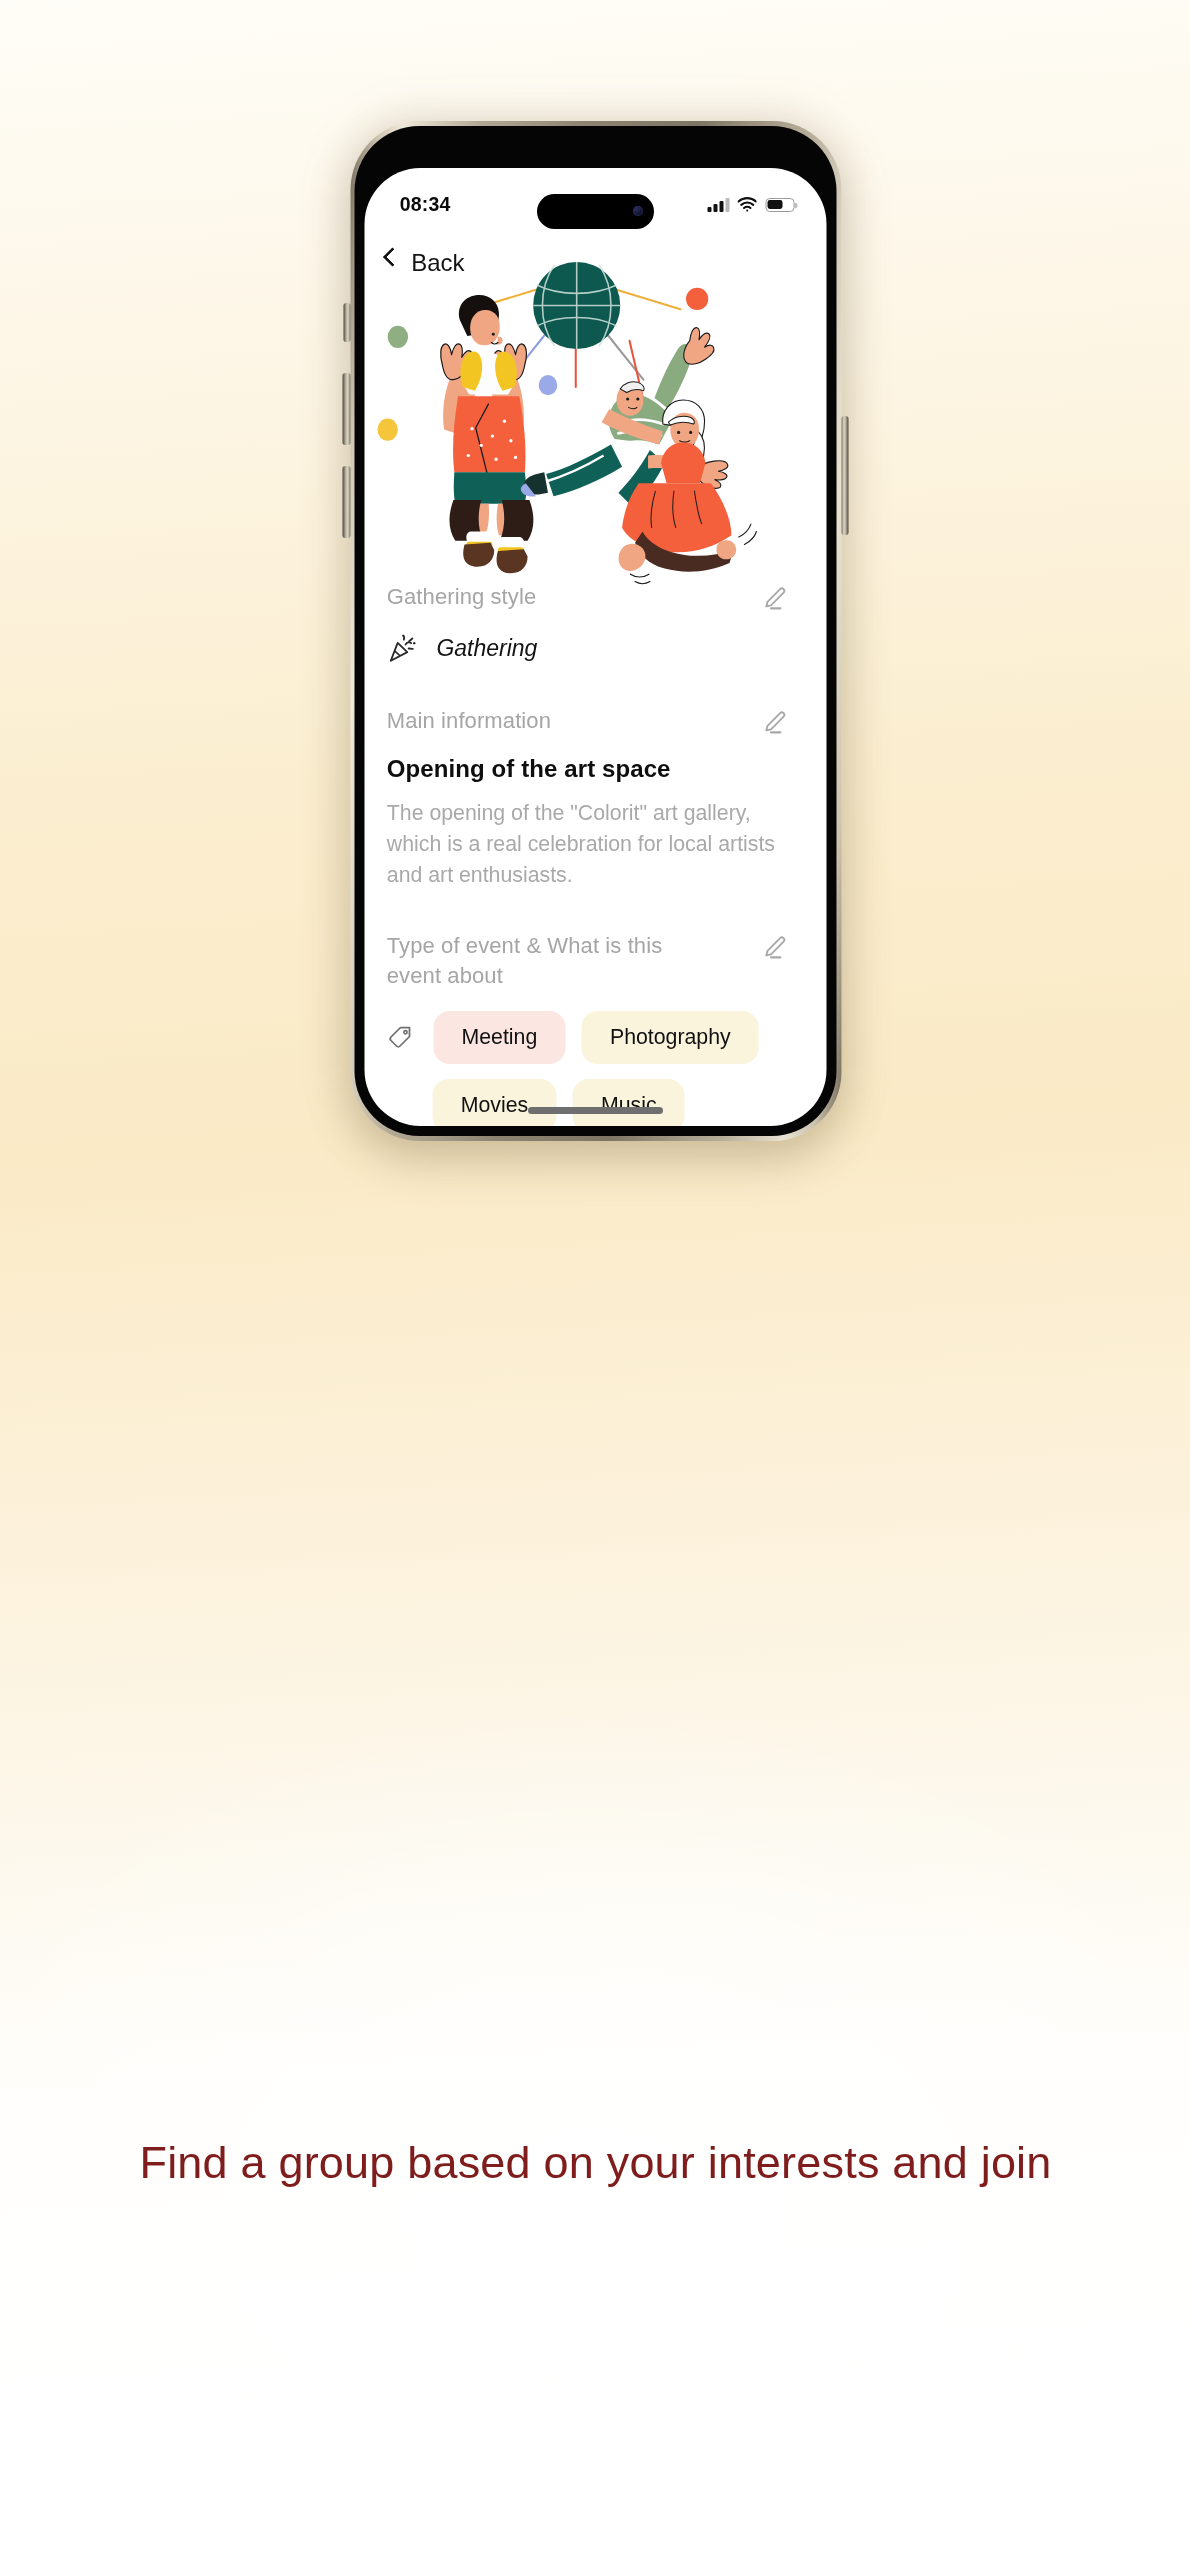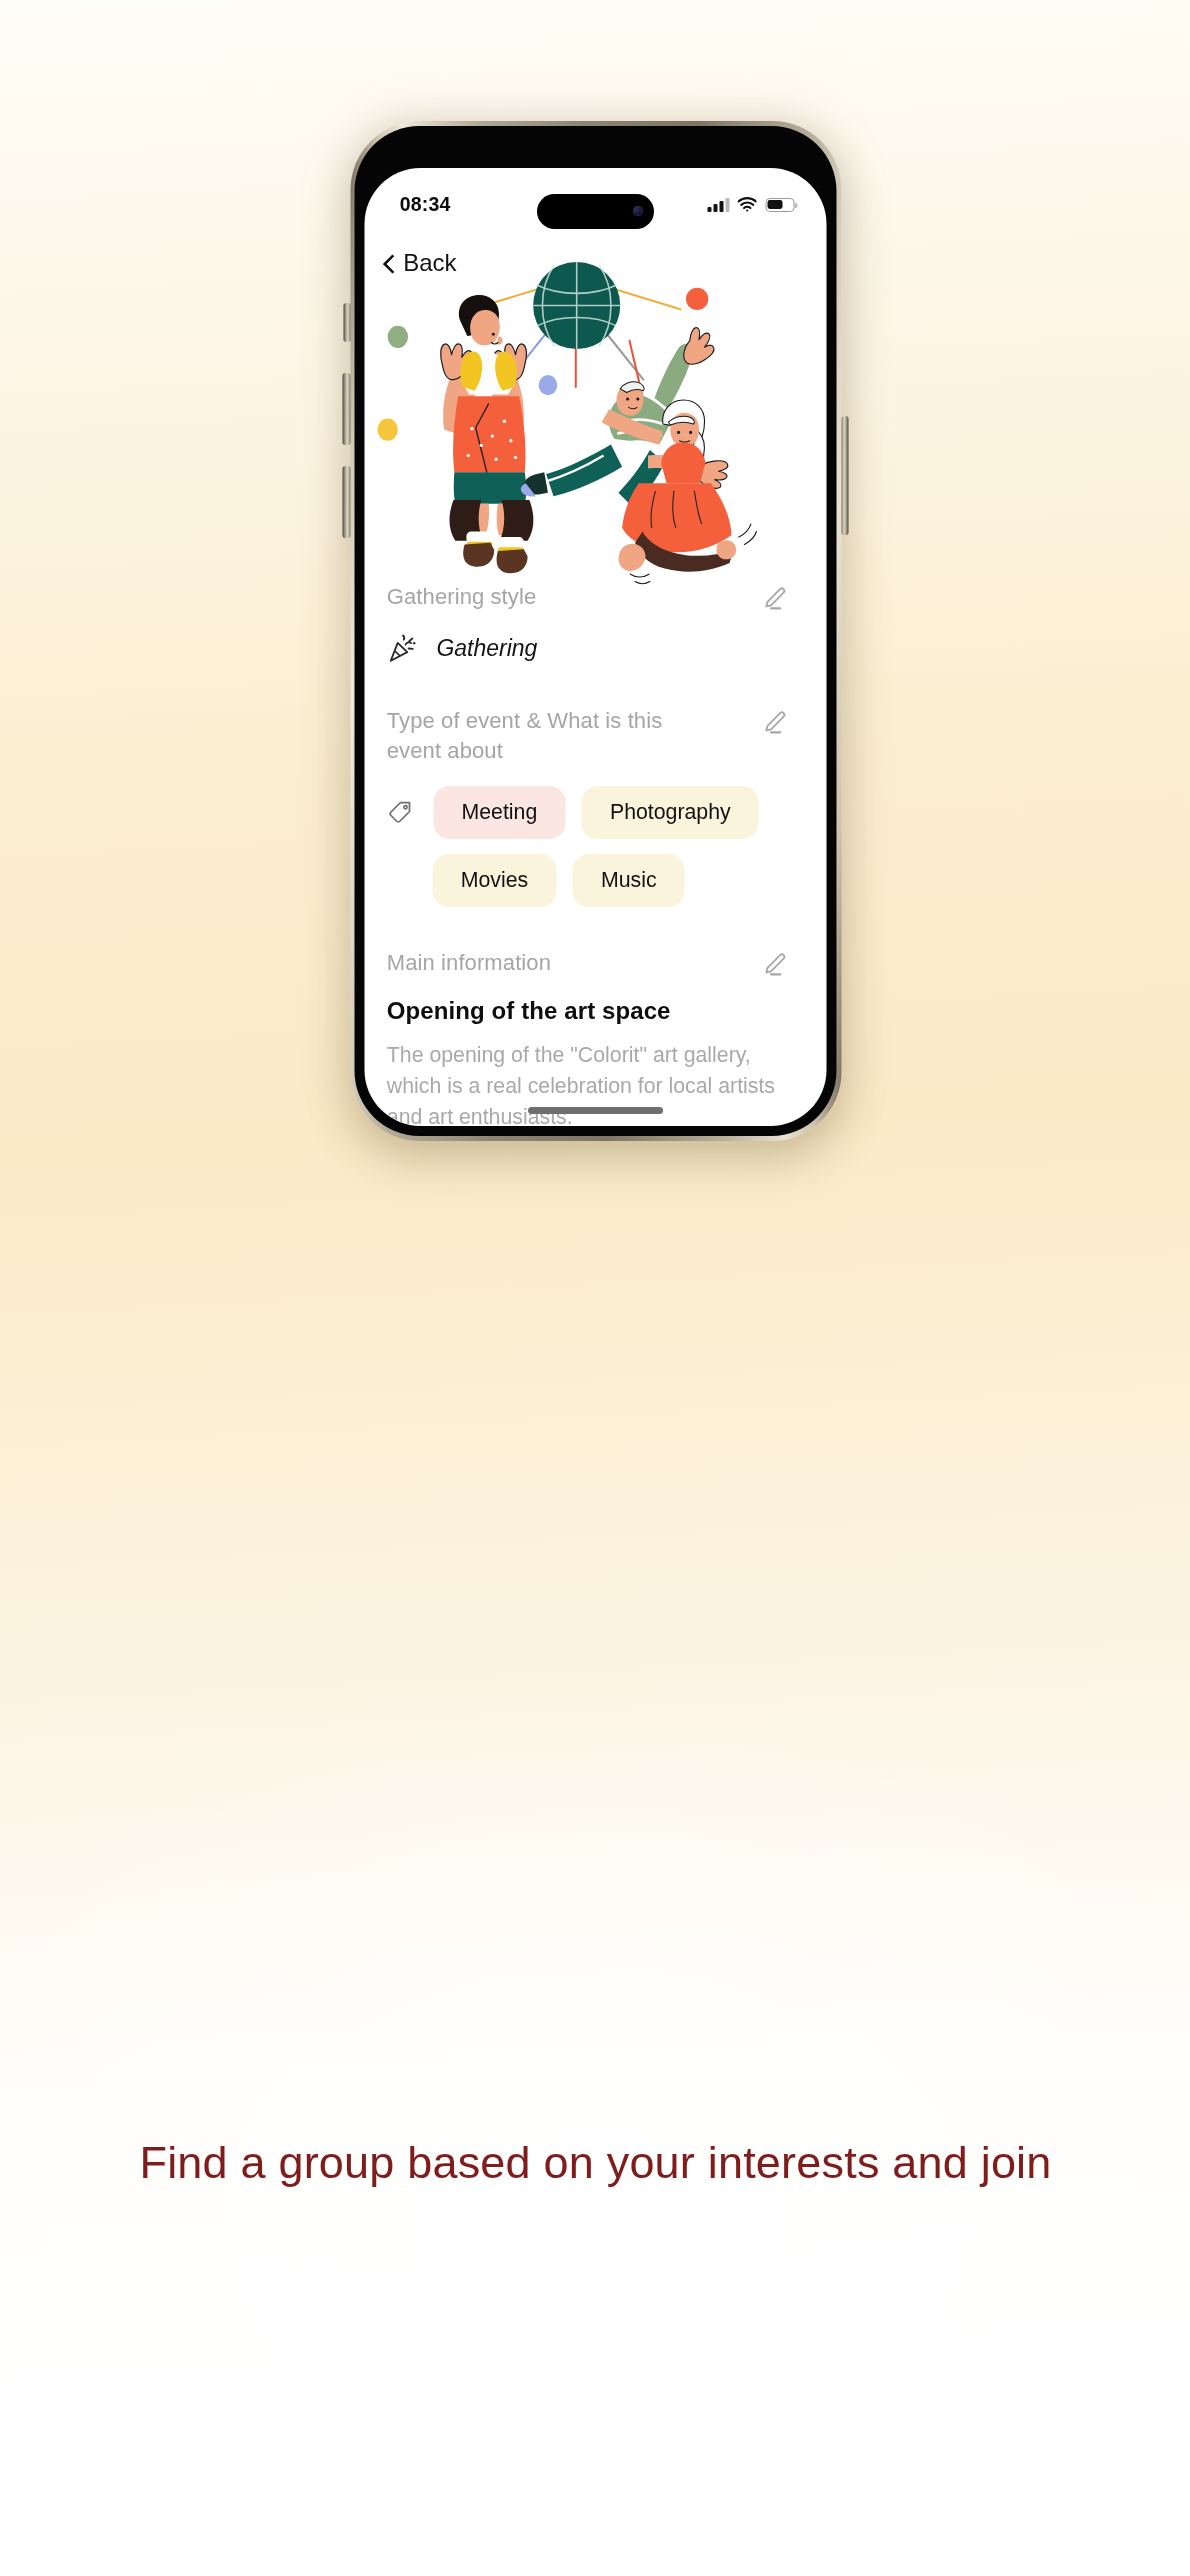--- a/index.html
+++ b/index.html
@@ -91,21 +91,21 @@
   .bars i:nth-child(4){height:14px; background:#b9b9b9;}
   .batt{ width:29px; height:14px; border:1.7px solid #9b9b9b; border-radius:4.2px;
          position:relative; display:flex; align-items:center; padding:1.5px; }
   .batt::after{ content:""; position:absolute; right:-3.9px; top:4.1px;
          width:2.4px; height:5.6px; background:#bcbcbc; border-radius:0 1.9px 1.9px 0; }
   .batt span{ display:block; height:100%; background:#111; border-radius:2.4px; }
 
   
   .navbar{ position:absolute; top:65px; left:0; right:0; height:61px;
     display:flex; align-items:center; padding-left:20.4px; z-index:25; }
-  .back-btn{ display:flex; align-items:center; gap:4px; }
+  .back-btn{ display:flex; gap:12px; }
   .chev{ width:14px; height:14px; border-left:3.2px solid #141414;
     border-bottom:3.2px solid #141414; transform:rotate(45deg); margin-top:0.9px; border-radius:0.9px;}
   .back-label{ font-size:24px; color:#131313; font-weight:400; }
 
   
   .hero{ position:absolute; top:80px; left:0; width:100%; height:341px; overflow:hidden; }
   .hero svg{ width:100%; height:100%; display:block; }
 
   
   .content{ position:absolute; top:414px; left:0; right:0; bottom:0;
@@ -345,20 +345,34 @@
                 <path d="M3.2 20.8l5.2-13.4 7.2 6.9z" stroke="#2a2a2a" stroke-width="1.4" stroke-linejoin="round"></path>
                 <path d="M6.1 13.4l4.1 3.7" stroke="#2a2a2a" stroke-width="1.2"></path>
                 <path d="M14.3 8.6c1.1-1.6 2.9-2.1 4.2-1" stroke="#2a2a2a" stroke-width="1.4" stroke-linecap="round"></path>
                 <path d="M13 4.9c.5-1.1.2-2.3-.6-3" stroke="#2a2a2a" stroke-width="1.4" stroke-linecap="round"></path>
                 <path d="M17 6.2l2.4-2.1" stroke="#2a2a2a" stroke-width="1.4" stroke-linecap="round"></path>
                 <path d="M16.6 11.6l3.1.3" stroke="#2a2a2a" stroke-width="1.4" stroke-linecap="round"></path>
                 <circle cx="20.8" cy="7.6" r=".9" fill="#2a2a2a"></circle>
               </svg>
             </span>
             <span class="style-name">Gathering</span>
+          </div>
+
+          <div class="blk">
+            <div class="sec-head">
+              <div class="sec-label">Main information</div>
+              <div class="pencil">
+                <svg viewBox="0 0 24 24" fill="none">
+                  <path d="M16.8 3.6a2.1 2.1 0 0 1 3 3L9 17.4l-4 1 1-4z" stroke="#a8a8a8" stroke-width="1.6" stroke-linejoin="round"></path>
+                  <path d="M9 20h8" stroke="#a8a8a8" stroke-width="1.9" stroke-linecap="round"></path>
+                </svg>
+              </div>
+            </div>
+            <div class="title">Opening of the art space</div>
+            <div class="desc">The opening of the "Colorit" art gallery, which is a real celebration for local artists and art enthusiasts.</div>
           </div>
 
           <div class="blk">
             <div class="sec-head">
               <div class="sec-label">Type of event &amp; What is this event about</div>
               <div class="pencil">
                 <svg viewBox="0 0 24 24" fill="none">
                   <path d="M16.8 3.6a2.1 2.1 0 0 1 3 3L9 17.4l-4 1 1-4z" stroke="#a8a8a8" stroke-width="1.6" stroke-linejoin="round"></path>
                   <path d="M9 20h8" stroke="#a8a8a8" stroke-width="1.9" stroke-linecap="round"></path>
                 </svg>
@@ -375,34 +389,20 @@
                 <span class="chip" style="background:#fbe6e2">Meeting</span>
                 <span class="chip" style="background:#faf4dd">Photography</span>
               </div>
             </div>
             <div class="chips-second">
               <span class="chip" style="background:#faf4dd">Movies</span>
               <span class="chip" style="background:#faf4dd">Music</span>
             </div>
           </div>
 
-          <div class="blk">
-            <div class="sec-head">
-              <div class="sec-label">Main information</div>
-              <div class="pencil">
-                <svg viewBox="0 0 24 24" fill="none">
-                  <path d="M16.8 3.6a2.1 2.1 0 0 1 3 3L9 17.4l-4 1 1-4z" stroke="#a8a8a8" stroke-width="1.6" stroke-linejoin="round"></path>
-                  <path d="M9 20h8" stroke="#a8a8a8" stroke-width="1.9" stroke-linecap="round"></path>
-                </svg>
-              </div>
-            </div>
-            <div class="title">Opening of the art space</div>
-            <div class="desc">The opening of the "Colorit" art gallery, which is a real celebration for local artists and art enthusiasts.</div>
-          </div>
-
         </div>
 
         <div class="home-ind"></div>
       </div>
     </div>
   </div>
 </div>
 
 <div class="caption">Find a group based on your interests and join</div>
 

